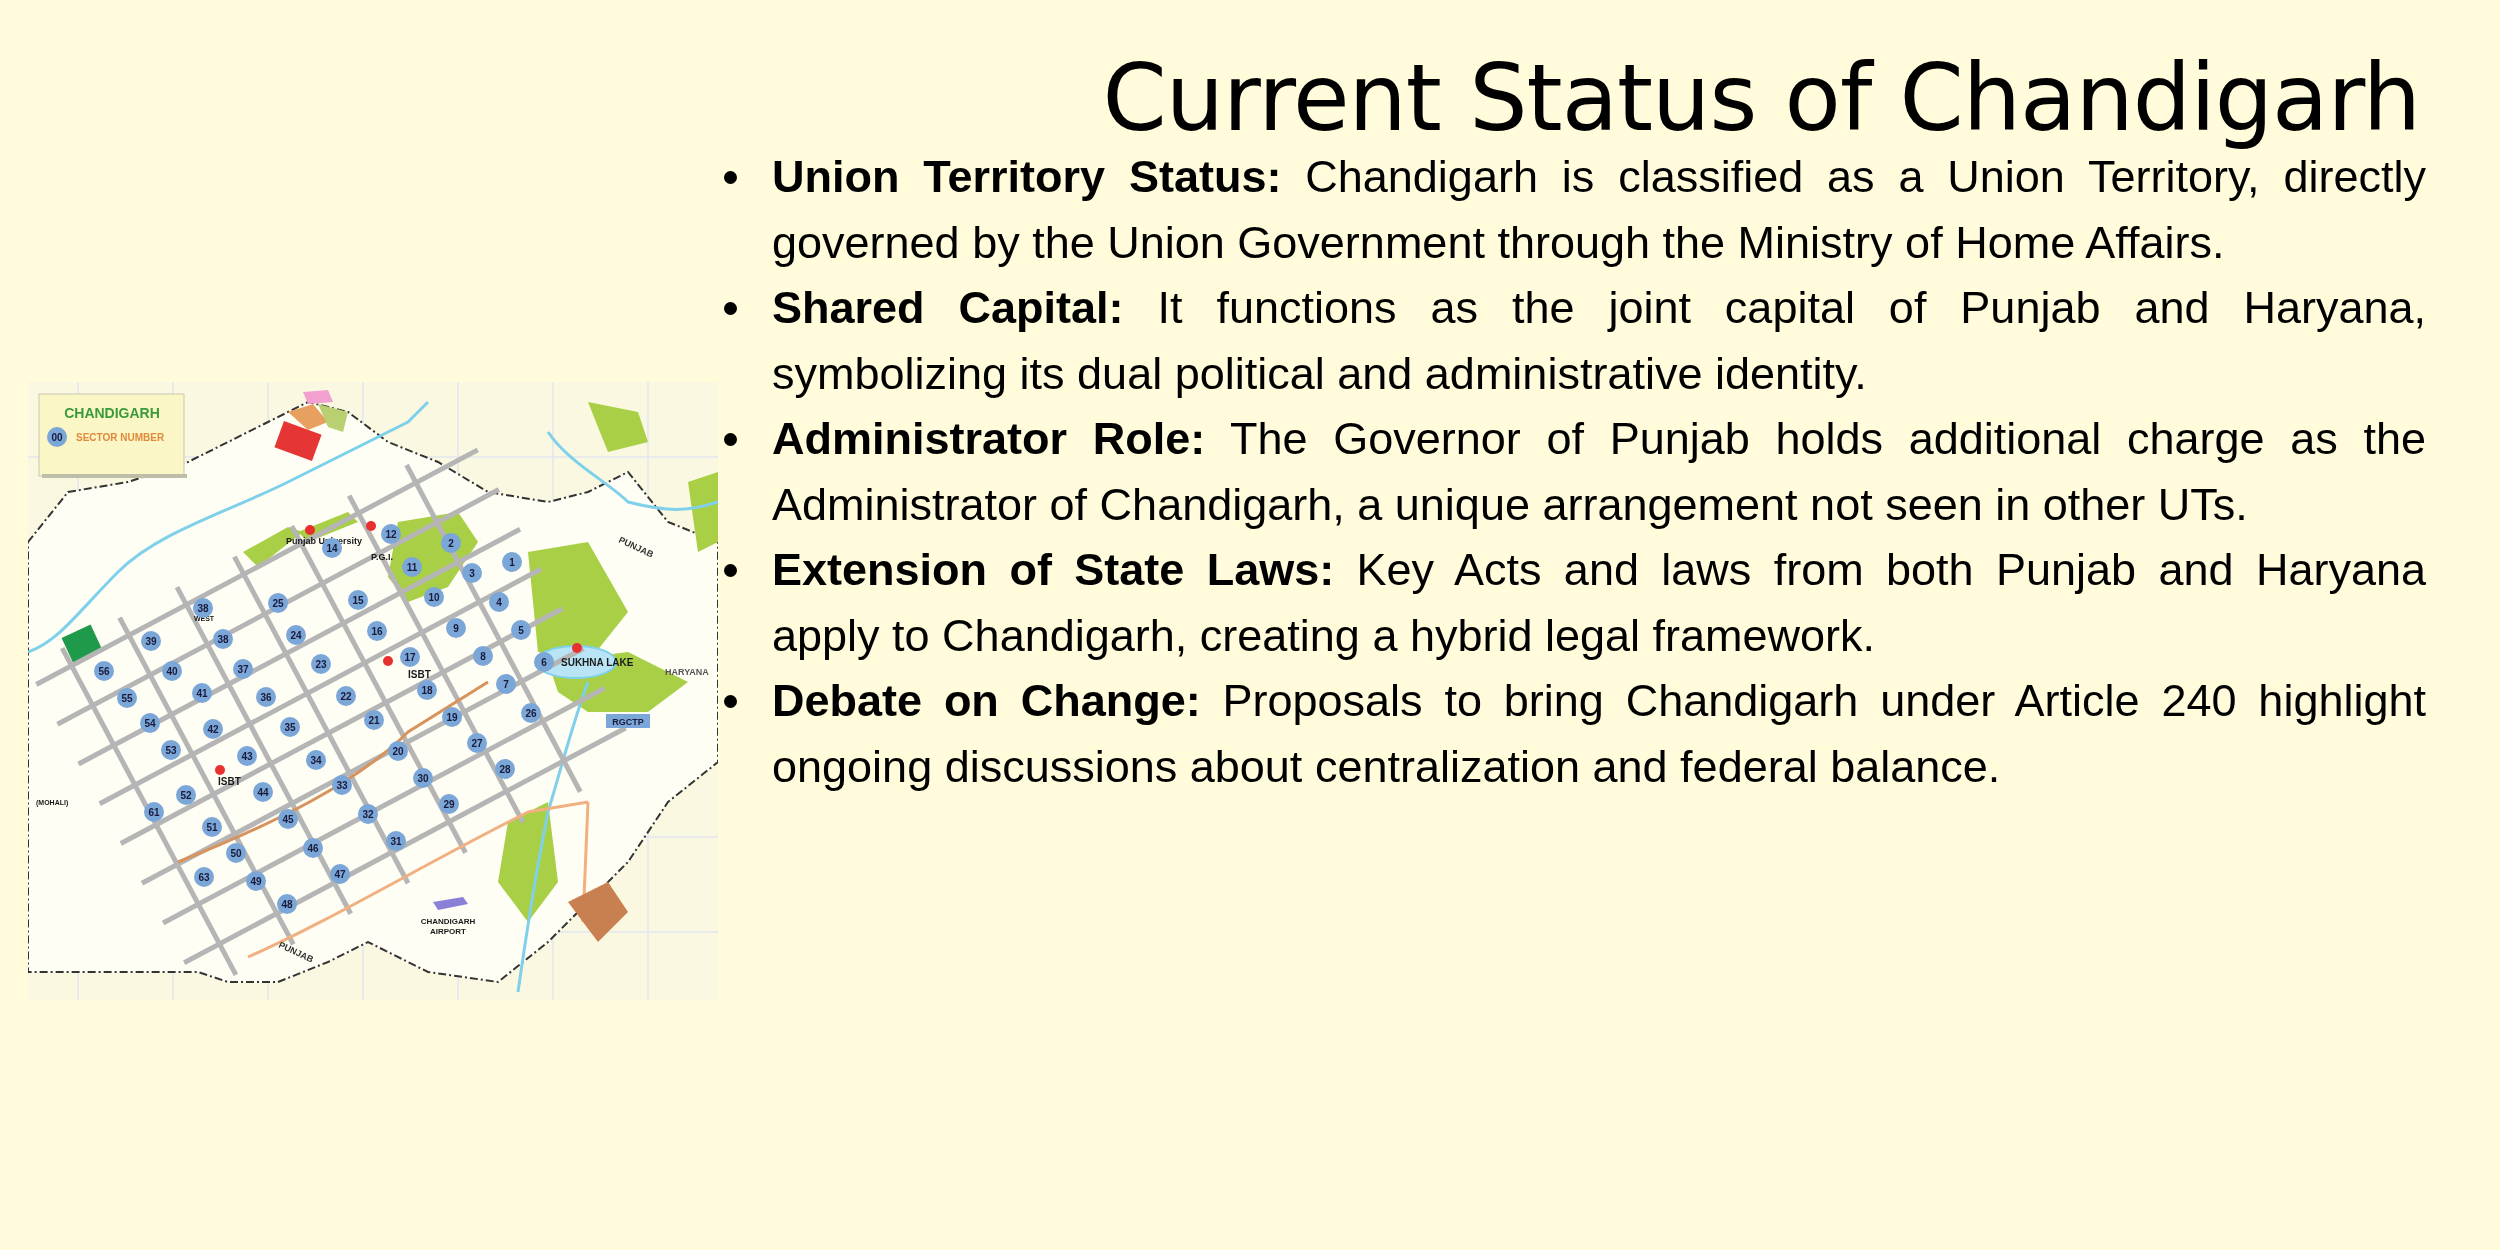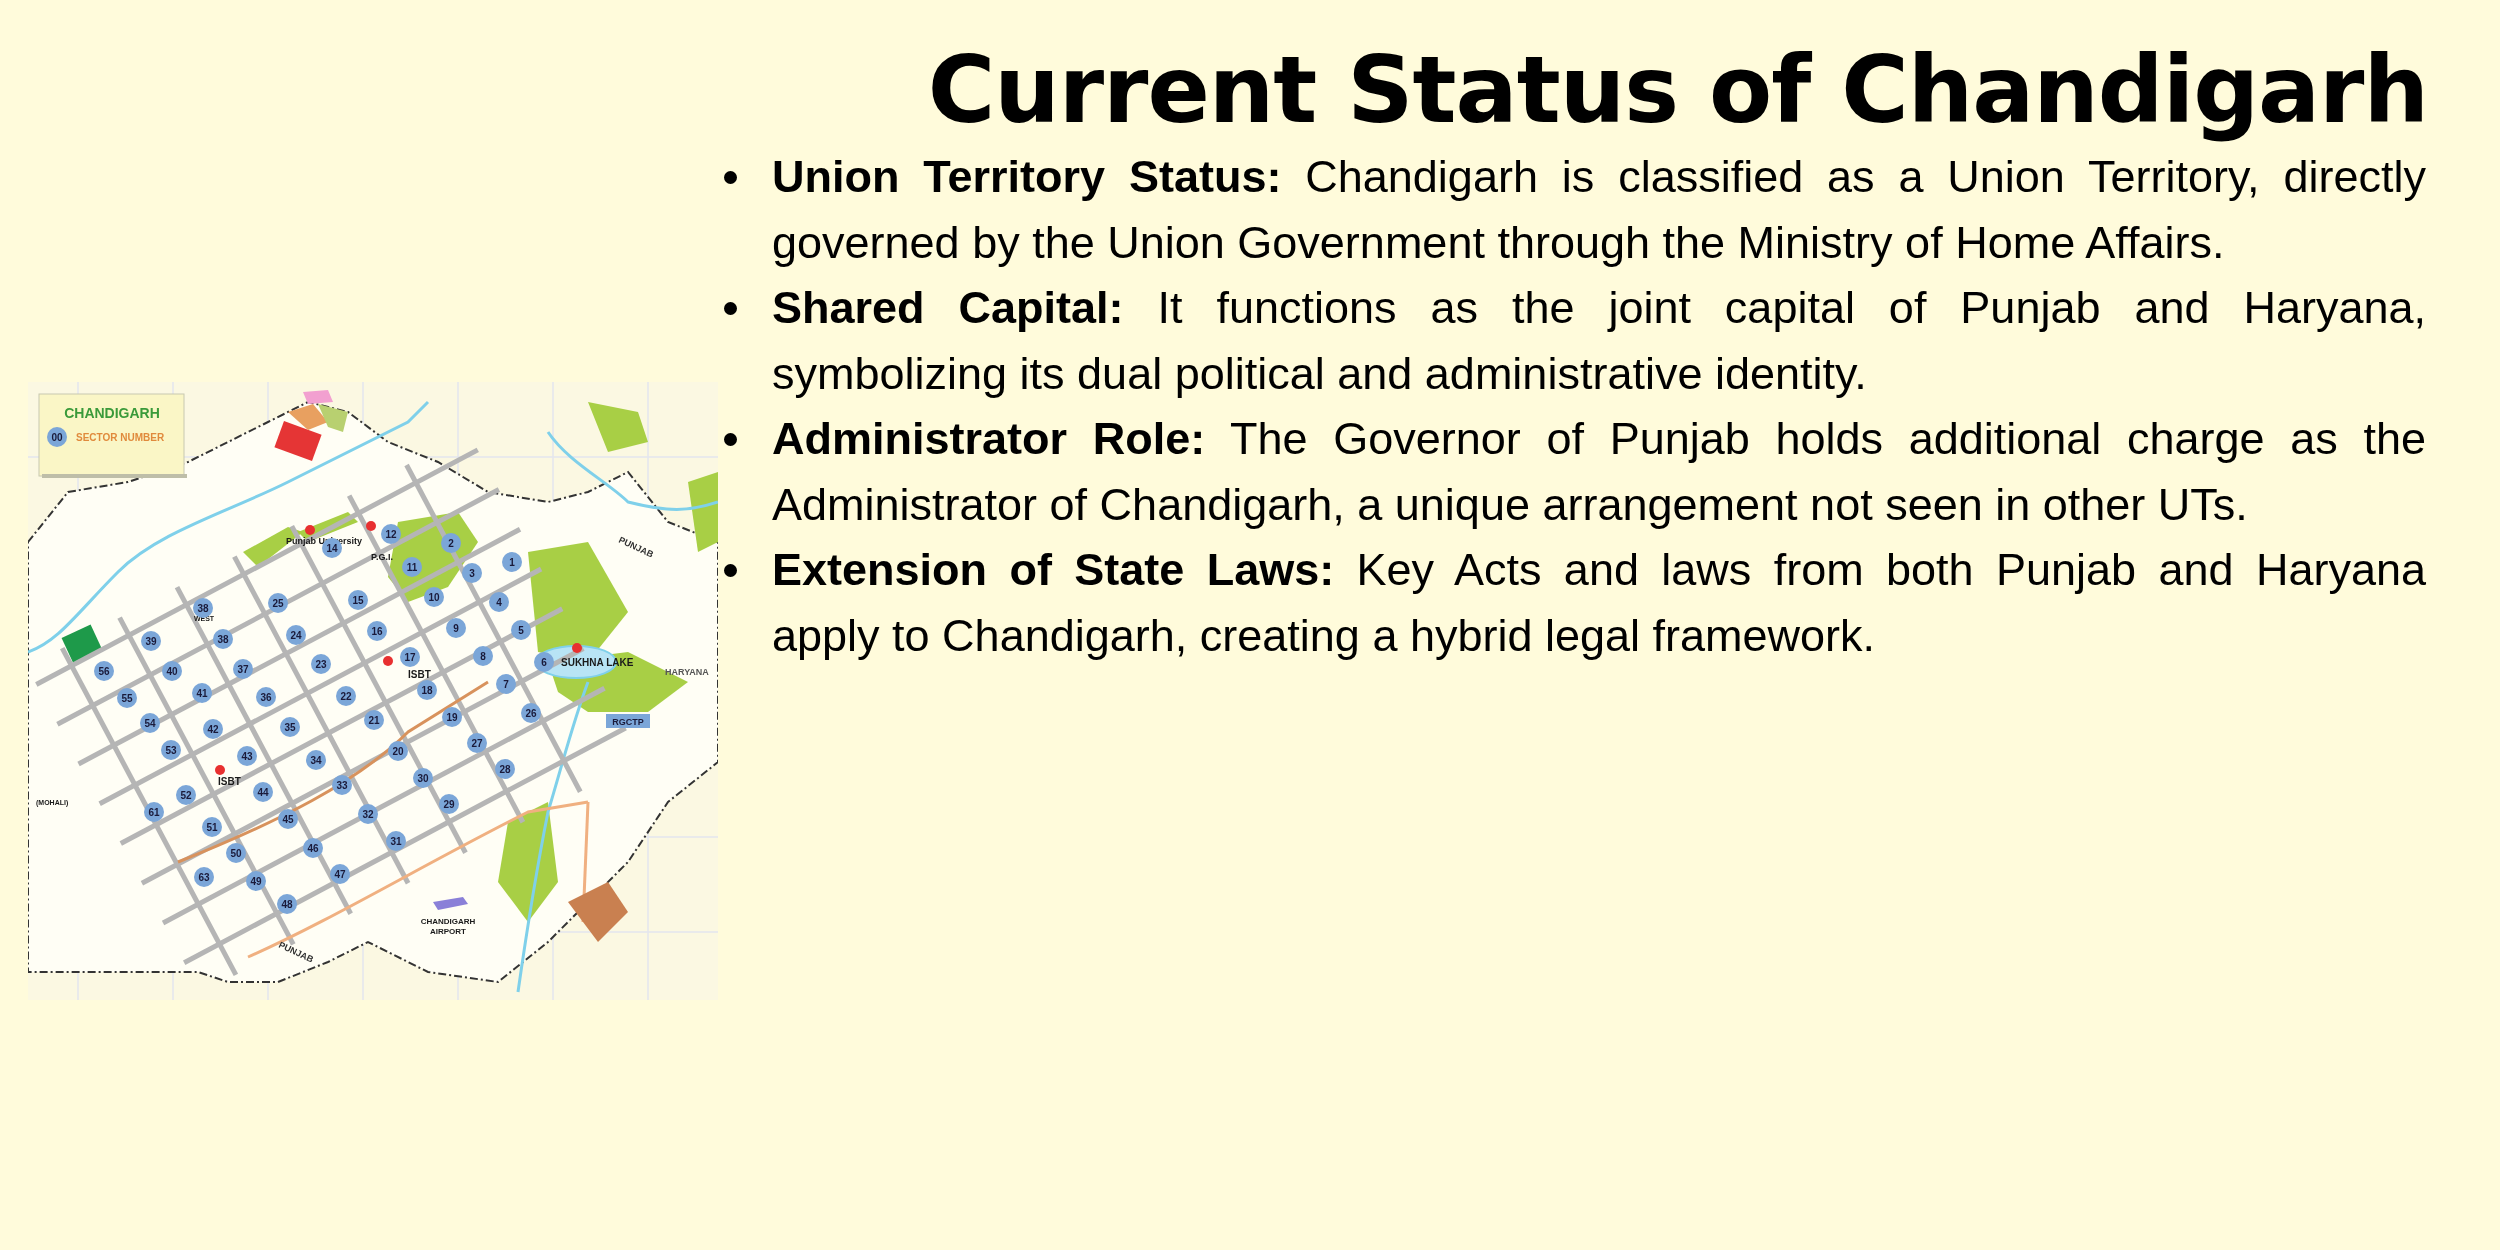--- a/index.html
+++ b/index.html
@@ -6,22 +6,22 @@
     body {
       width: 2500px; height: 1250px;
       background: #FFFBDB;
       position: relative; overflow: hidden;
       font-family: "Liberation Sans", "DejaVu Sans", sans-serif;
       color: #000;
     }
     .slide-title {
       position: absolute; right: 72px; top: 36px;
       font-family: "DejaVu Sans", sans-serif;
-      font-weight: bold; font-size: 92px; letter-spacing: -1px;
-      line-height: 110px; margin: 0; white-space: nowrap;
+      font-weight: normal; font-size: 92px; letter-spacing: -1px;
+      line-height: 110px; margin: 8px; white-space: nowrap;
     }
     .map-panel {
       position: absolute; left: 0; top: 382px; width: 690px; height: 618px;
       overflow: hidden;
       padding-left: 28px;
     }
     .map-panel svg { width: 100%; height: 100%; display: block; }
     .bullets {
       position: absolute; left: 716px; top: 144px; width: 1710px;
       margin: 0; padding: 0; list-style: none;
@@ -280,13 +280,17 @@
     <span class="bullet-head">Shared Capital:</span><span> It functions as the joint capital of Punjab and Haryana, symbolizing its dual political and administrative identity.</span>
   </li>
   <li class="bullet">
     <span class="bullet-dot"></span>
     <span class="bullet-head">Administrator Role:</span><span> The Governor of Punjab holds additional charge as the Administrator of Chandigarh, a unique arrangement not seen in other UTs.</span>
   </li>
   <li class="bullet">
     <span class="bullet-dot"></span>
     <span class="bullet-head">Extension of State Laws:</span><span> Key Acts and laws from both Punjab and Haryana apply to Chandigarh, creating a hybrid legal framework.</span>
   </li>
+  <li class="bullet">
+    <span class="bullet-dot"></span>
+    <span class="bullet-head">Debate on Change:</span><span> Proposals to bring Chandigarh under Article 240 highlight ongoing discussions about centralization and federal balance.</span>
+  </li>
 </ul>
 
 </body></html>

